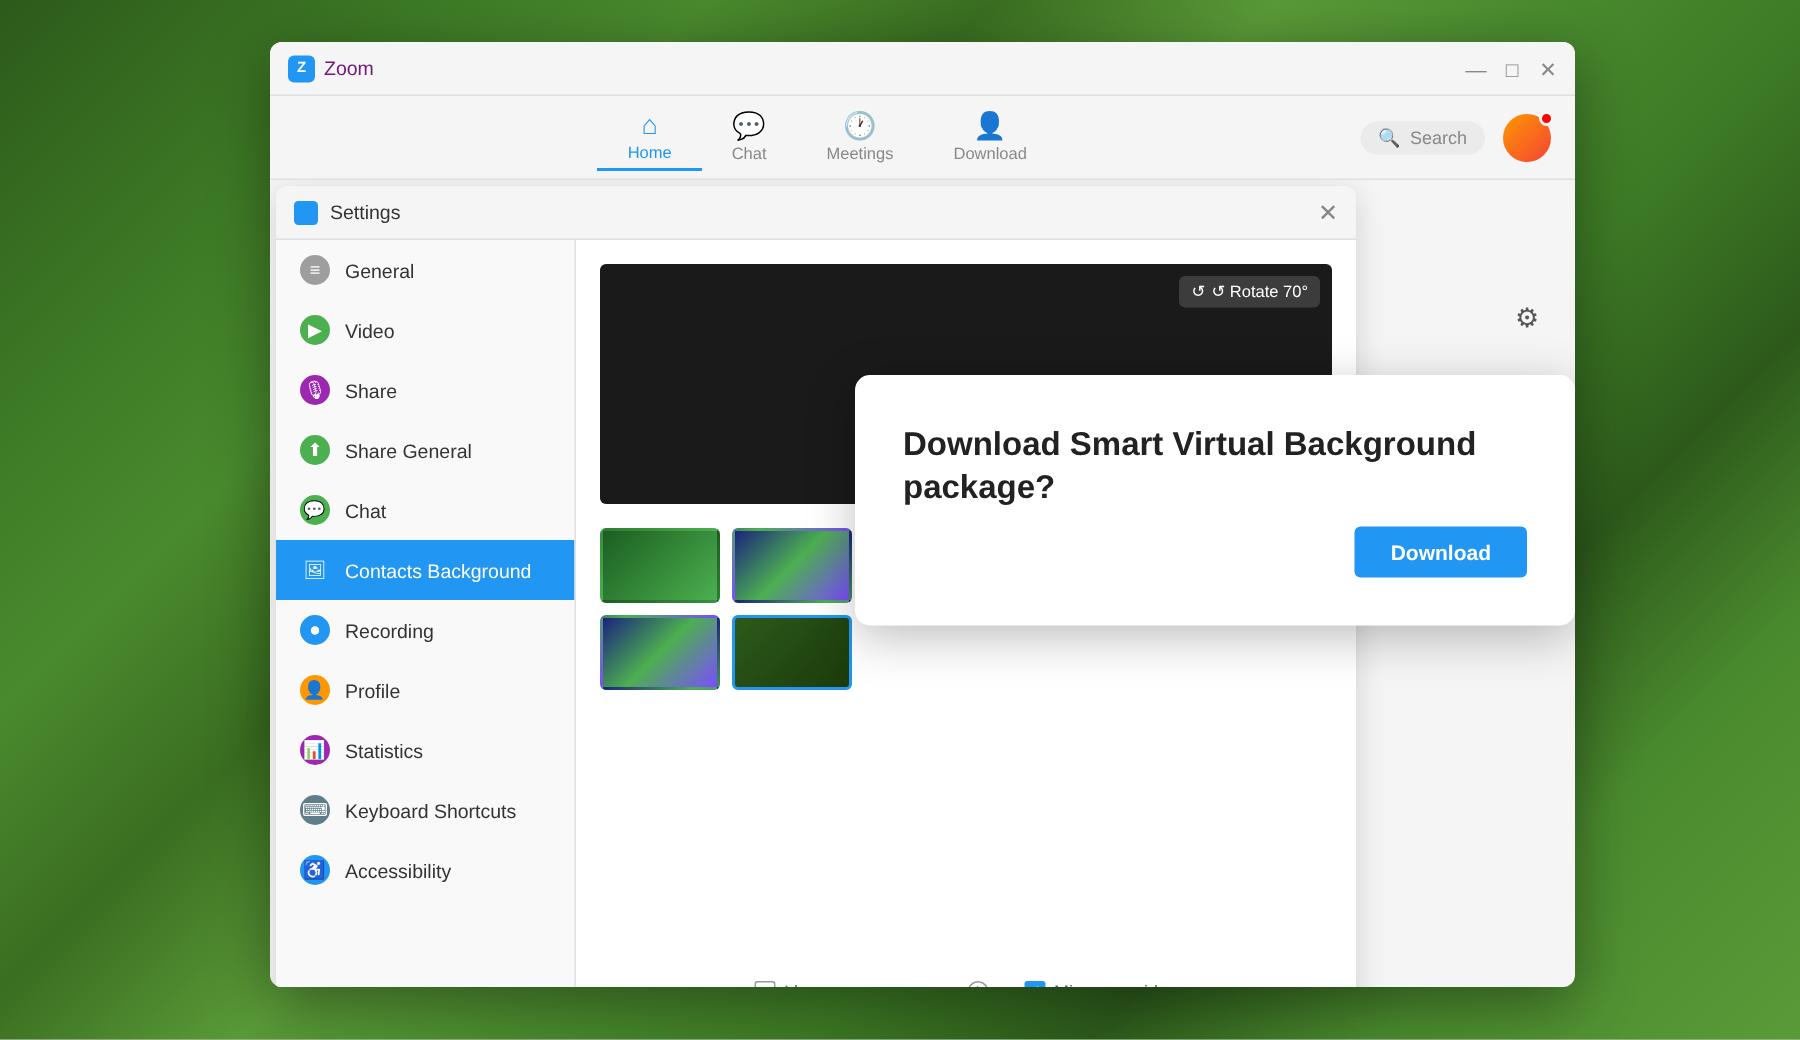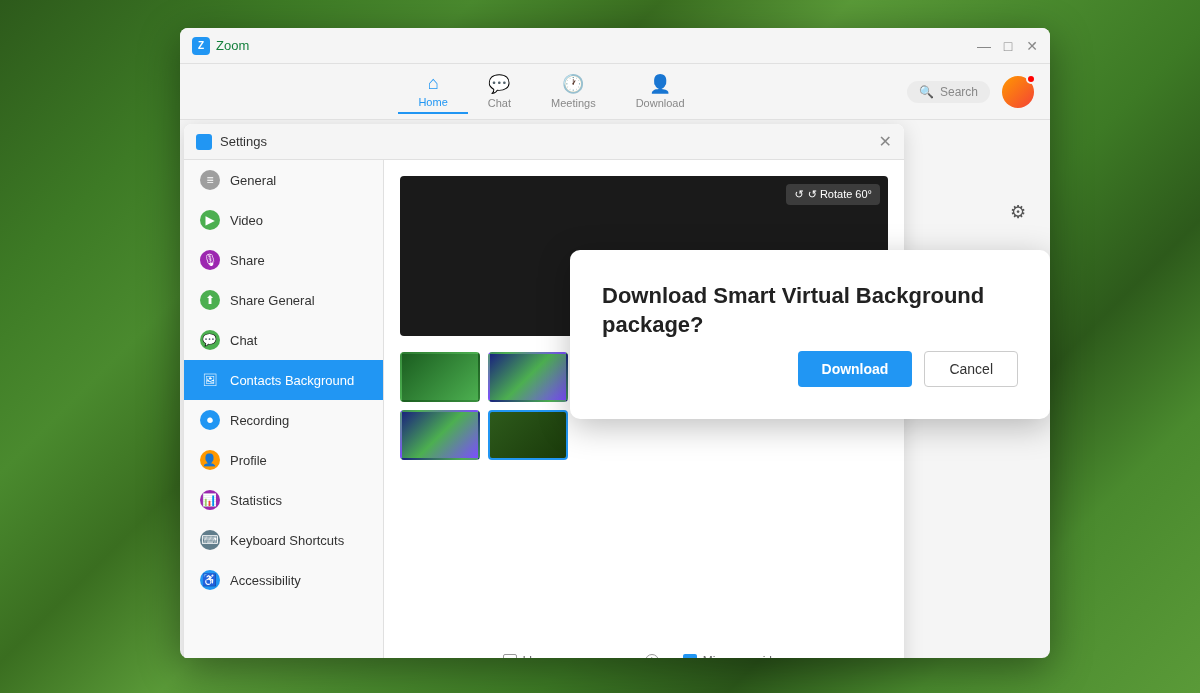--- a/index.html
+++ b/index.html
@@ -61,21 +61,21 @@
       border-radius: 4px;
       display: flex;
       align-items: center;
       justify-content: center;
       color: white;
       font-size: 10px;
       font-weight: bold;
     }
     .title-text {
       font-size: 13px;
-      color: #15803d;
+      color: #701a75;
     }
     .title-bar-controls {
       margin-left: auto;
       display: flex;
       gap: 12px;
     }
     .title-btn {
       width: 12px;
       height: 12px;
       border: none;
@@ -554,21 +554,21 @@
           <div class="sidebar-item">
             <div class="sidebar-icon icon-accessibility">♿</div>
             <span>Accessibility</span>
           </div>
         </div>
 
         <div class="settings-content">
           <div class="preview-area">
             <button class="rotate-btn">
               <span>↺</span>
-              <span>↺ Rotate 60°</span>
+              <span>↺ Rotate 70°</span>
             </button>
           </div>
 
           <div class="thumbnails-area">
             <div class="thumb thumb-green"></div>
             <div class="thumb thumb-aurora"></div>
             <div class="thumb thumb-forest selected"></div>
             <div class="thumb thumb-earth"></div>
             <button class="add-btn">
               <span>+</span>
@@ -593,18 +593,17 @@
           </div>
         </div>
       </div>
     </div>
 
     <div class="dialog-overlay">
       <div class="dialog">
         <div class="dialog-title">Download Smart Virtual Background package?</div>
         <div class="dialog-buttons">
           <button class="btn-download">Download</button>
-          <button class="btn-cancel">Cancel</button>
         </div>
       </div>
     </div>
   </div>
 </div>
 
 </body></html>

